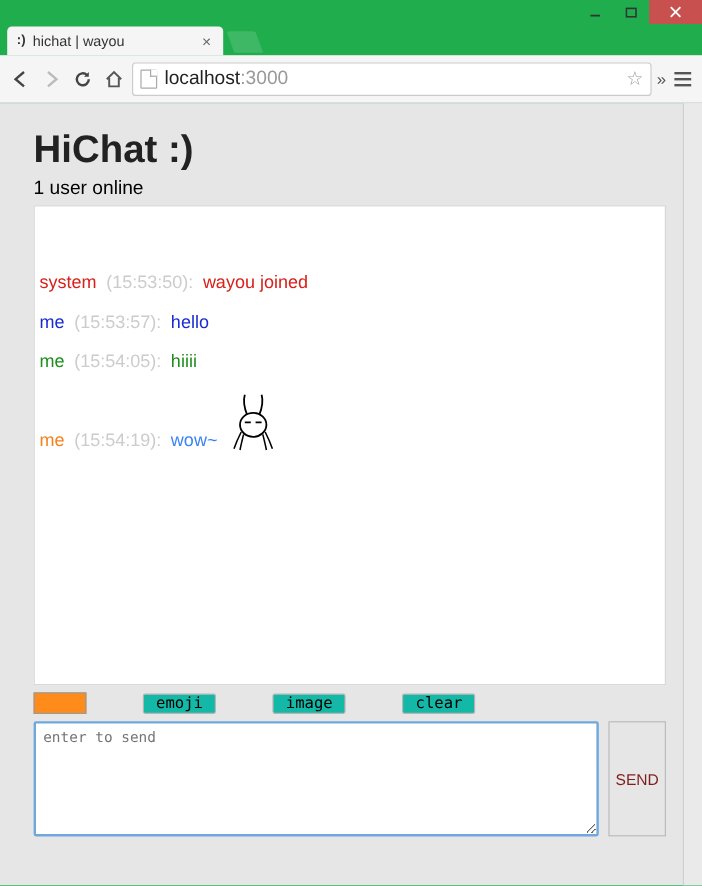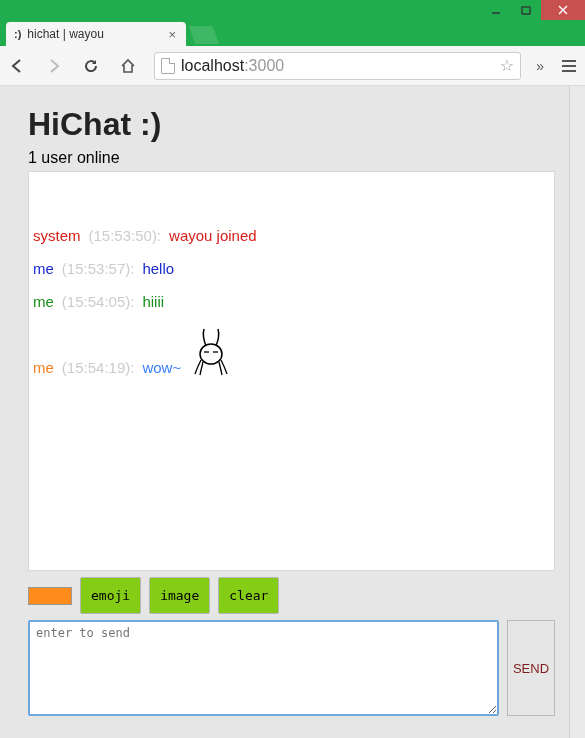--- a/index.html
+++ b/index.html
@@ -74,21 +74,21 @@
       transform: skewX(20deg);
       margin-bottom: 2px;
     }
     .addr-bar {
       height: 40px;
       background: #f5f5f5;
       border-bottom: 1px solid #ddd;
       display: flex;
       align-items: center;
       padding: 0 6px;
-      gap: 15px;
+      gap: 4px;
     }
     .nav-btn {
       width: 22px;
       height: 22px;
       display: flex;
       align-items: center;
       justify-content: center;
       color: #555;
       font-size: 16px;
       cursor: pointer;
@@ -214,27 +214,28 @@
       padding: 6px 0;
     }
     .color-swatch {
       width: 44px;
       height: 18px;
       background: #ff8c1a;
       border: 1px solid #999;
       cursor: pointer;
     }
     .tool-btn {
-      padding: 10px 10px;
+      padding: 0 10px;
       font-size: 13px;
-      background: #84cc16;
+      background: #14b8a6;
       border: 1px solid #b5b5b5;
       border-radius: 2px;
       cursor: pointer;
       font-family: monospace, sans-serif;
+      margin-left: 39px;
     }
     .input-row {
       display: flex;
       gap: 8px;
       align-items: stretch;
     }
     .msg-input {
       flex: 1;
       height: 96px;
       border: 2px solid #6fa8dc;

